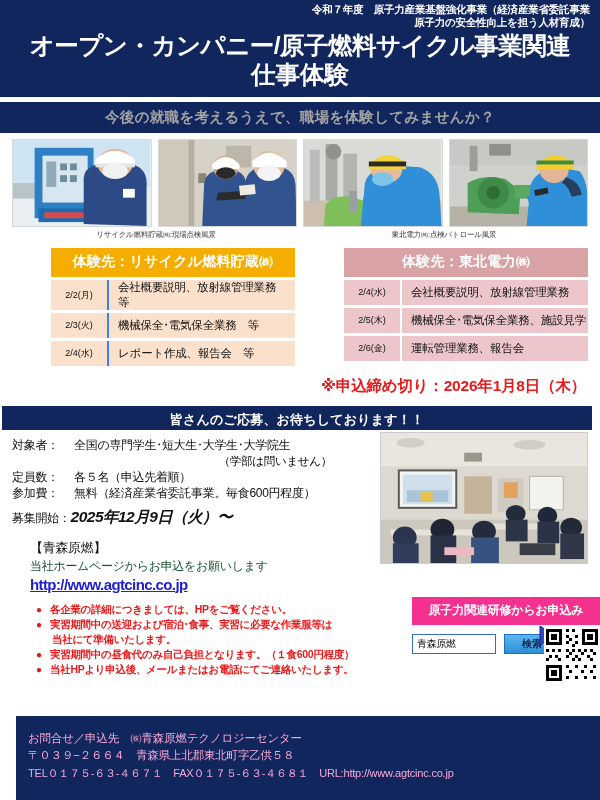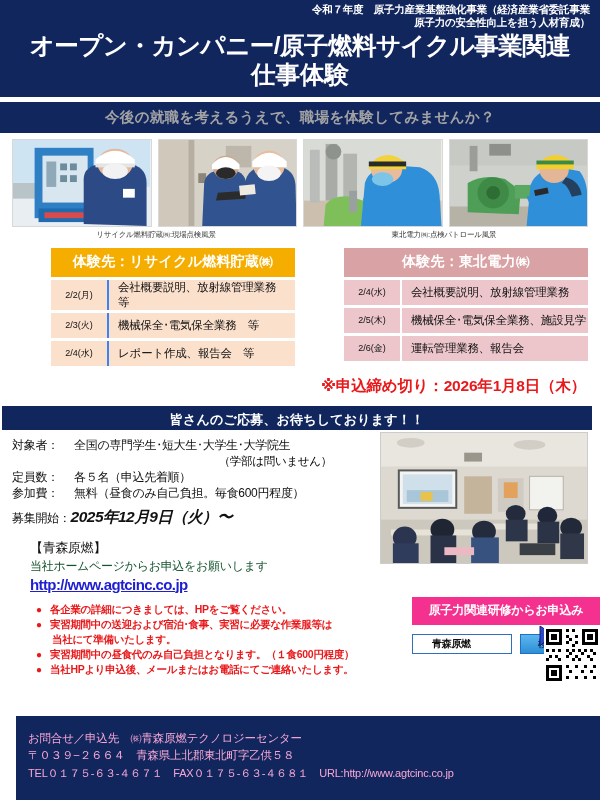--- a/index.html
+++ b/index.html
@@ -117,23 +117,23 @@
   .bullet .txt .cont { display:block; padding-left:2px; }
 
   
   .qr-block { position:absolute; right:0; top:597px; width:188px; }
   .pink-banner {
     background:#f5318f; color:#fff; text-align:center; font-weight:bold;
     font-size:12px; padding:5px 0 6px 0; letter-spacing:-0.2px;
   }
   .search-row { display:flex; align-items:center; margin-top:9px; position:relative; }
   .search-box {
-    width:100px; height:20px; border:1.6px solid #2f6fbd; background:#fff;
+    width:84px; height:20px; border:1.6px solid #2f6fbd; background:#fff;
     font-size:10px; color:#111; display:flex; align-items:center;
-    padding-left:19px; letter-spacing:-0.3px;font-weight:bold;
+    padding-left:4px; letter-spacing:-0.3px;
   }
   .search-btn {
     margin-left:8px; width:56px; height:20px; border:1px solid #1f6fc4;
     background:linear-gradient(#5bb7ef,#2e8fd6);
     color:#0b2a52; font-size:10px; font-weight:bold;
     display:flex; align-items:center; justify-content:center;
   }
   .cursor-arrow { position:absolute; left:126px; top:-10px; }
   .qr { position:absolute; right:0px; top:30px; width:56px; height:56px; }
   .qr svg { display:block; }
@@ -337,21 +337,21 @@
         <div class="info-label">対象者：</div>
         <div class="info-val">全国の専門学生･短大生･大学生･大学院生</div>
       </div>
       <div class="info-sub">（学部は問いません）</div>
       <div class="info-line">
         <div class="info-label">定員数：</div>
         <div class="info-val">各５名（申込先着順）</div>
       </div>
       <div class="info-line">
         <div class="info-label">参加費：</div>
-        <div class="info-val">無料（昼食のみ自己負担。毎食600円程度）</div>
+        <div class="info-val">無料（経済産業省委託事業。毎食600円程度）</div>
       </div>
       <div class="recruit"><span>募集開始：</span><b>2025年12月9日（火）〜</b></div>
     </div>
 
     <div class="howto">
       <div class="howto-title">【青森原燃】</div>
       <div class="howto-sub">当社ホームページからお申込をお願いします</div>
       <a class="howto-url" href="#">http://www.agtcinc.co.jp</a>
     </div>
 

